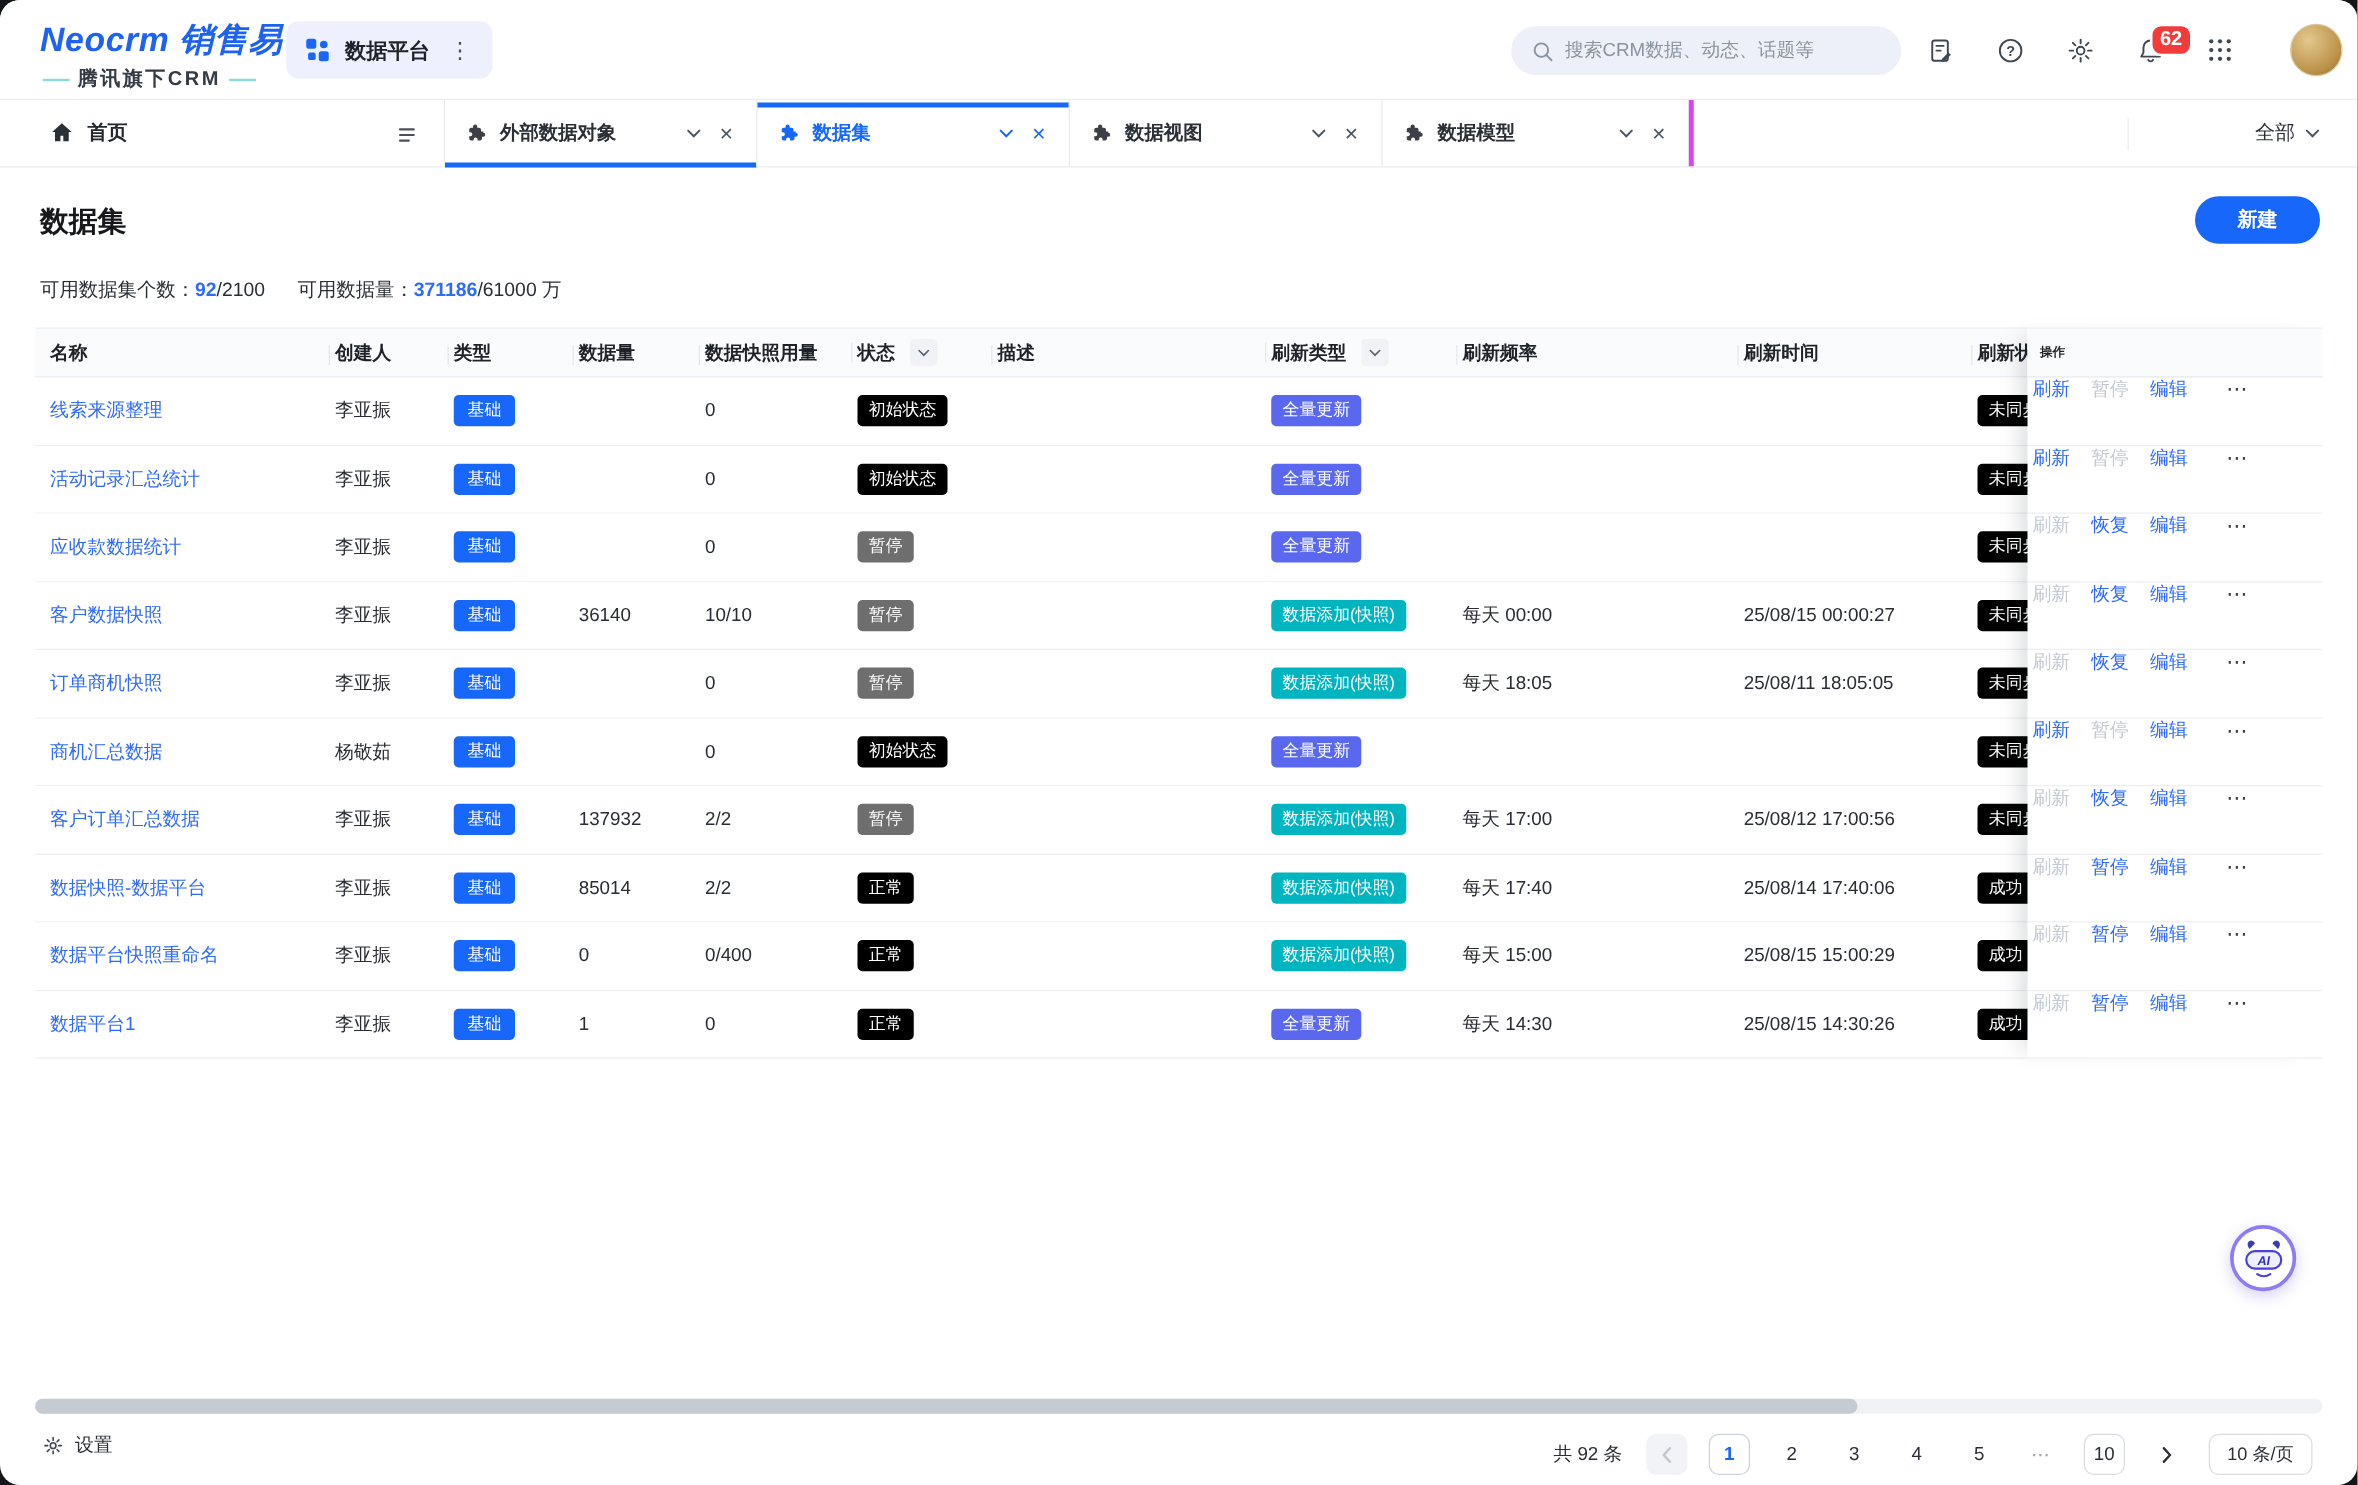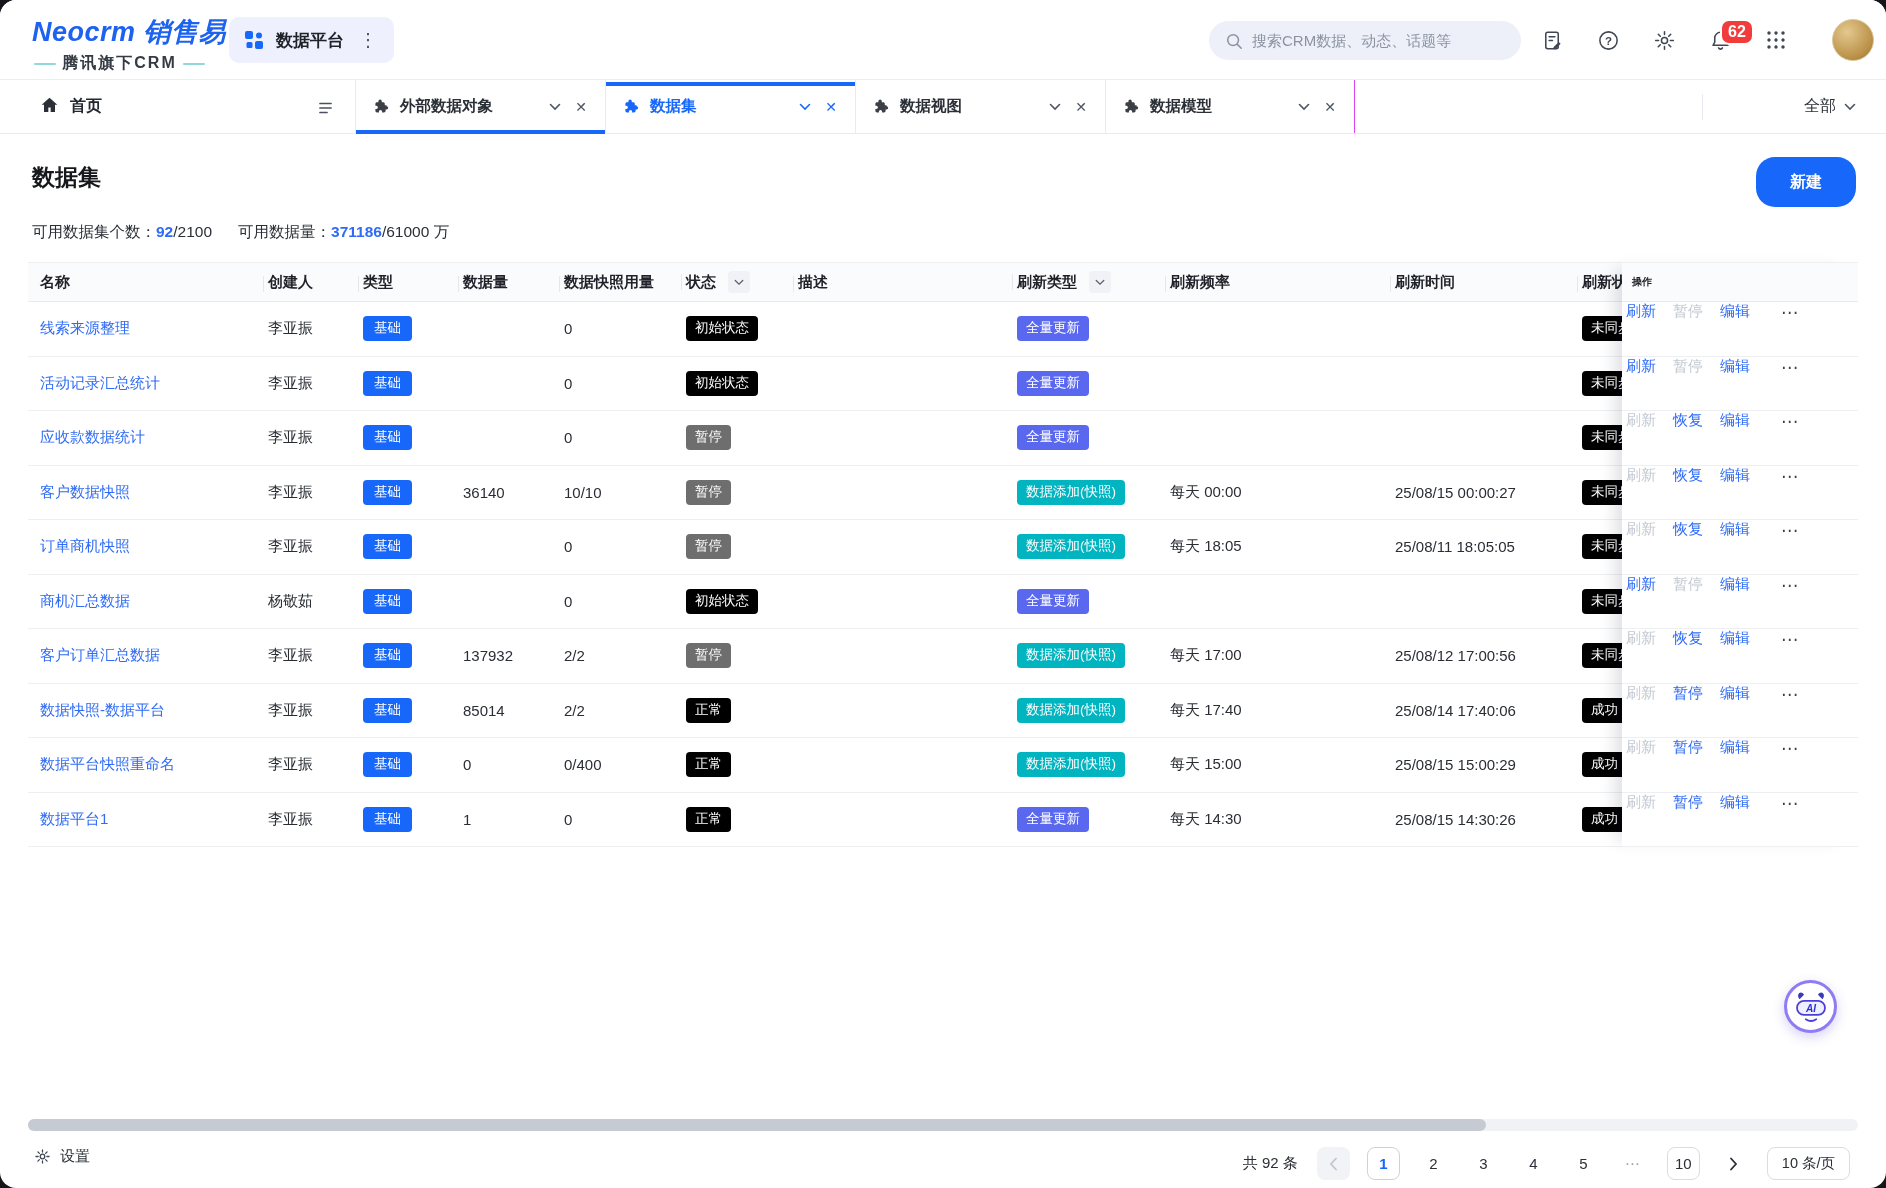--- a/index.html
+++ b/index.html
@@ -21,26 +21,26 @@
   .global-search input { border:none; outline:none; background:transparent; font-size:15px; color:#3c4046; width:100%; font-family:inherit; }
   .global-search input::placeholder { color:#8b93a1; }
 
   .top-icons { position:absolute; left:1540px; top:0; height:80px; display:flex; align-items:center; gap:32px; }
   .tico { position:relative; width:24px; height:24px; display:flex; align-items:center; justify-content:center; cursor:pointer; }
   .badge-count { position:absolute; top:-9px; left:12px; background:#f23c3c; color:#fff; font-size:16px; font-weight:bold; line-height:1; padding:3px 6px; border-radius:9px; border:2px solid #fff; }
   .avatar { width:42px; height:42px; border-radius:50%; background:radial-gradient(circle at 35% 30%, #e4c88e, #b98f46 70%, #8a6526); border:1px solid #d8c79b; margin-left:12px; cursor:pointer; }
 
   
   .tabbar { position:absolute; top:80px; left:0; right:0; height:54px; background:#fff; border-bottom:1px solid #e9ebf0; }
-  .home { position:absolute; left:40px; top:16px; height:100%; display:flex; gap:11px; cursor:pointer; }
+  .home { position:absolute; left:40px; top:0; height:100%; display:flex; align-items:center; gap:11px; cursor:pointer; }
   .home-label { font-size:16px; font-weight:bold; color:#23272e; }
   .strip-tools { position:absolute; left:318px; top:0; height:100%; display:flex; align-items:center; cursor:pointer; }
   .tabs { position:absolute; left:355px; top:0; bottom:0; display:flex; }
   .tab { position:relative; width:250px; display:flex; align-items:center; padding:0 18px 0 17px; border-left:1px solid #e9ebf0; cursor:pointer; }
-  .tab:last-child { border-right:1px solid #d946ef; }
+  .tab:last-child { border-right:4px solid #d946ef; }
   .tab-label { margin-left:11px; font-size:15.5px; font-weight:bold; color:#2b2f36; }
   .tab-tools { margin-left:auto; display:flex; align-items:center; gap:14px; }
   .tab-close { font-size:14px; color:#4b5563; line-height:1; }
   .tab .puzzle path { fill:#3c4046; }
   .tab.active .tab-label { color:#1667fa; }
   .tab.active .puzzle path { fill:#1667fa; }
   .tab.active .chev polyline { stroke:#1667fa; }
   .tab.active .tab-close { color:#1667fa; }
   .tab.active::before { content:""; position:absolute; top:2px; left:0; right:0; height:4px; background:#1667fa; }
   .tab.underline::after { content:""; position:absolute; bottom:-1px; left:0; right:0; height:4px; background:#1667fa; }
@@ -48,21 +48,21 @@
   .all-filter { position:absolute; right:30px; top:0; height:100%; display:flex; align-items:center; gap:8px; font-size:16px; color:#2b2f36; cursor:pointer; }
 
   
   .page-title { position:absolute; left:32px; top:162px; font-size:23px; font-weight:bold; color:#16181c; }
   .stats { position:absolute; left:32px; top:222px; font-size:15.5px; color:#2a2f36; }
   .stats .num { color:#2f6bf6; font-weight:bold; }
   .stats .gap { display:inline-block; width:26px; }
   .dataset-search { position:absolute; left:1442px; top:157px; width:298px; height:38px; border:1px solid #d8dbe0; border-radius:4px; display:flex; align-items:center; gap:8px; padding:0 12px; background:#fff; }
   .dataset-search input { border:none; outline:none; font-size:15px; width:100%; color:#3c4046; font-family:inherit; }
   .dataset-search input::placeholder { color:#9aa0aa; }
-  .btn-new { position:absolute; left:1756px; top:157px; width:100px; height:50px; border:none; border-radius:19px; background:#1667fa; color:#fff; font-size:16px; font-weight:bold; cursor:pointer; font-family:inherit; }
+  .btn-new { position:absolute; left:1756px; top:157px; width:100px; height:38px; border:none; border-radius:19px; background:#1667fa; color:#fff; font-size:16px; font-weight:bold; cursor:pointer; font-family:inherit; }
 
   
   .table { position:absolute; left:28px; top:262px; width:1640px; }
   .thead, .tr { display:grid; grid-template-columns:240px 95px 100px 101px 122px 112px 219px 153px 225px 187px 86px; align-items:center; }
   .thead { height:40px; background:#fafbfc; border-top:1px solid #eef0f3; border-bottom:1px solid #e8eaef; font-size:15px; font-weight:bold; color:#1f2329; }
   .thead > div { position:relative; display:flex; align-items:center; white-space:nowrap; }
   .thead > div + div::before { content:""; position:absolute; left:-5px; top:3px; height:16px; width:1px; background:#e4e7ec; }
   .th-name { padding-left:12px; }
   .filter-box { width:22px; height:22px; background:#f1f2f5; border-radius:4px; display:inline-flex; align-items:center; justify-content:center; margin-left:12px; cursor:pointer; }
   .tr { height:54.5px; border-bottom:1px solid #edeff2; font-size:15px; color:#2a2e34; background:#fff; }

